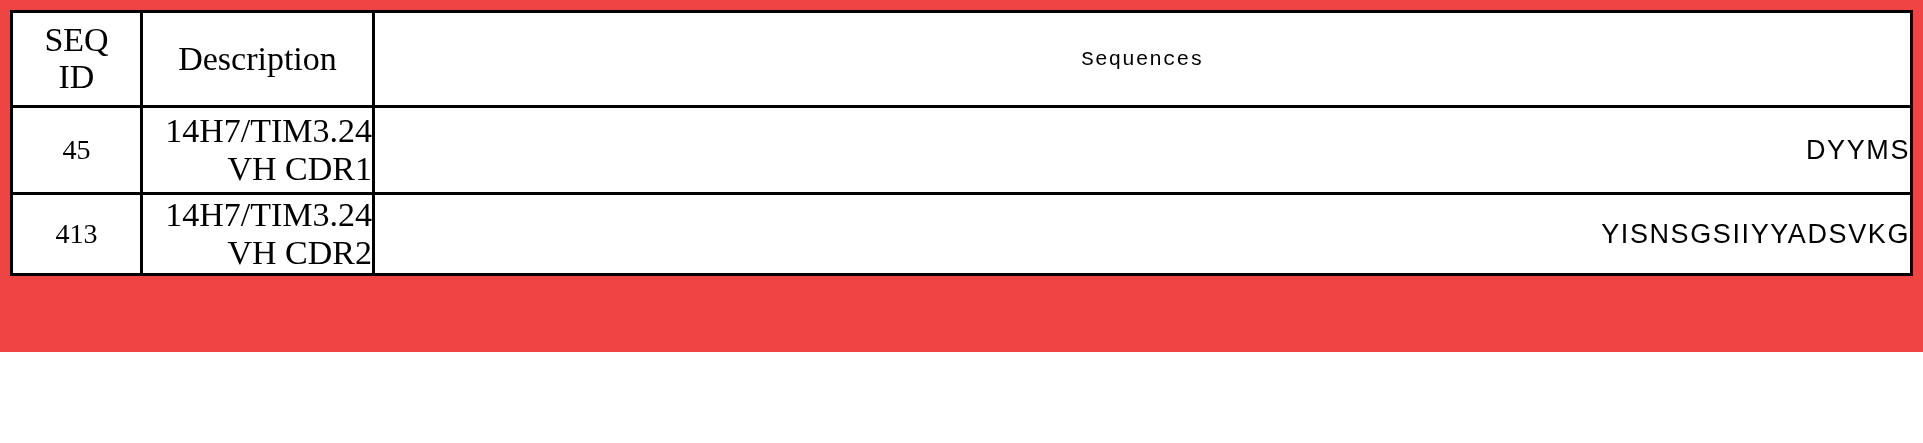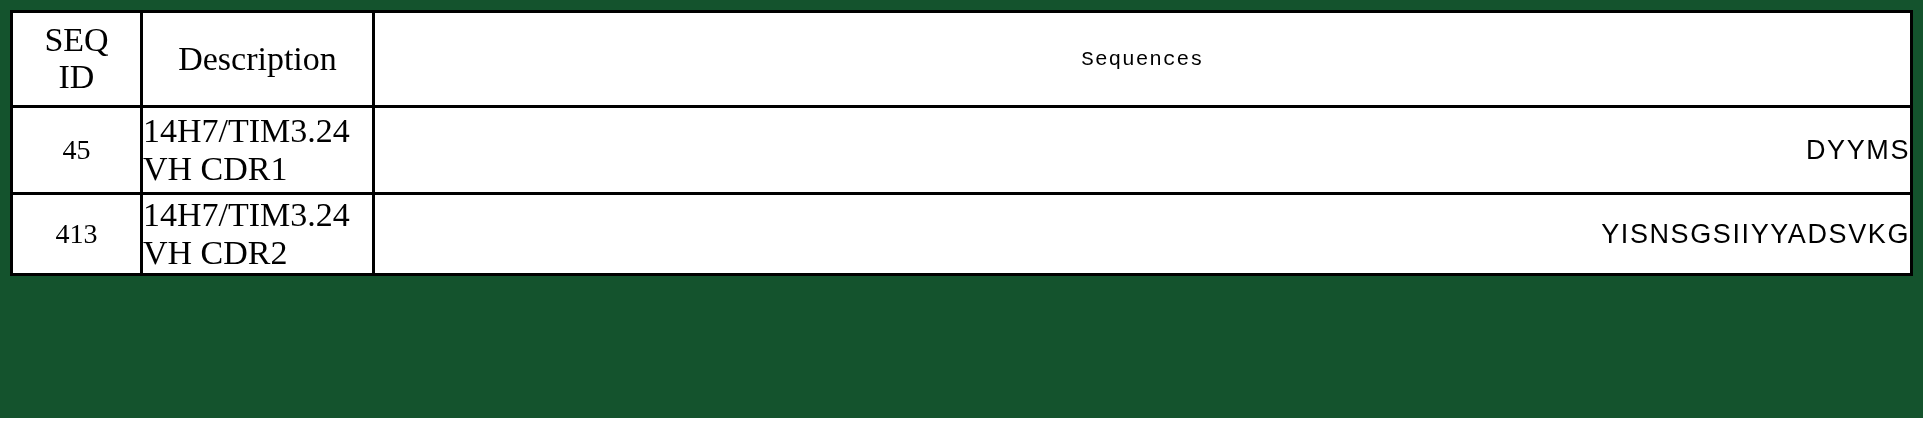--- a/index.html
+++ b/index.html
@@ -11,22 +11,22 @@
   body {
     width: 1923px;
     height: 443px;
     overflow: hidden;
     font-family: "Liberation Serif", "DejaVu Serif", serif;
     color: #000000;
   }
   .page {
     position: relative;
     width: 1923px;
-    height: 418px;
-    background: #14532d;
+    height: 352px;
+    background: #ef4444;
   }
   table.seq-table {
     position: absolute;
     left: 10px;
     top: 10px;
     width: 1900px;
     border-collapse: collapse;
     table-layout: fixed;
     background: #ffffff;
   }
@@ -70,21 +70,21 @@
   .hdr-id-line { display: block; }
 
   
   .cell-id {
     text-align: center;
     font-family: "Liberation Serif", "DejaVu Serif", serif;
     font-size: 28px;
     line-height: 1.1;
   }
   .cell-desc {
-    text-align: left;
+    text-align: right;
     font-family: "Liberation Serif", "DejaVu Serif", serif;
     font-size: 34px;
     line-height: 1.12;
     padding: 2px 0 3px 0;
   }
   .cell-desc .desc-line { display: block; white-space: nowrap; }
   .cell-seq {
     text-align: right;
     font-family: Liberation Sans, sans-serif;
     font-size: 27px;

